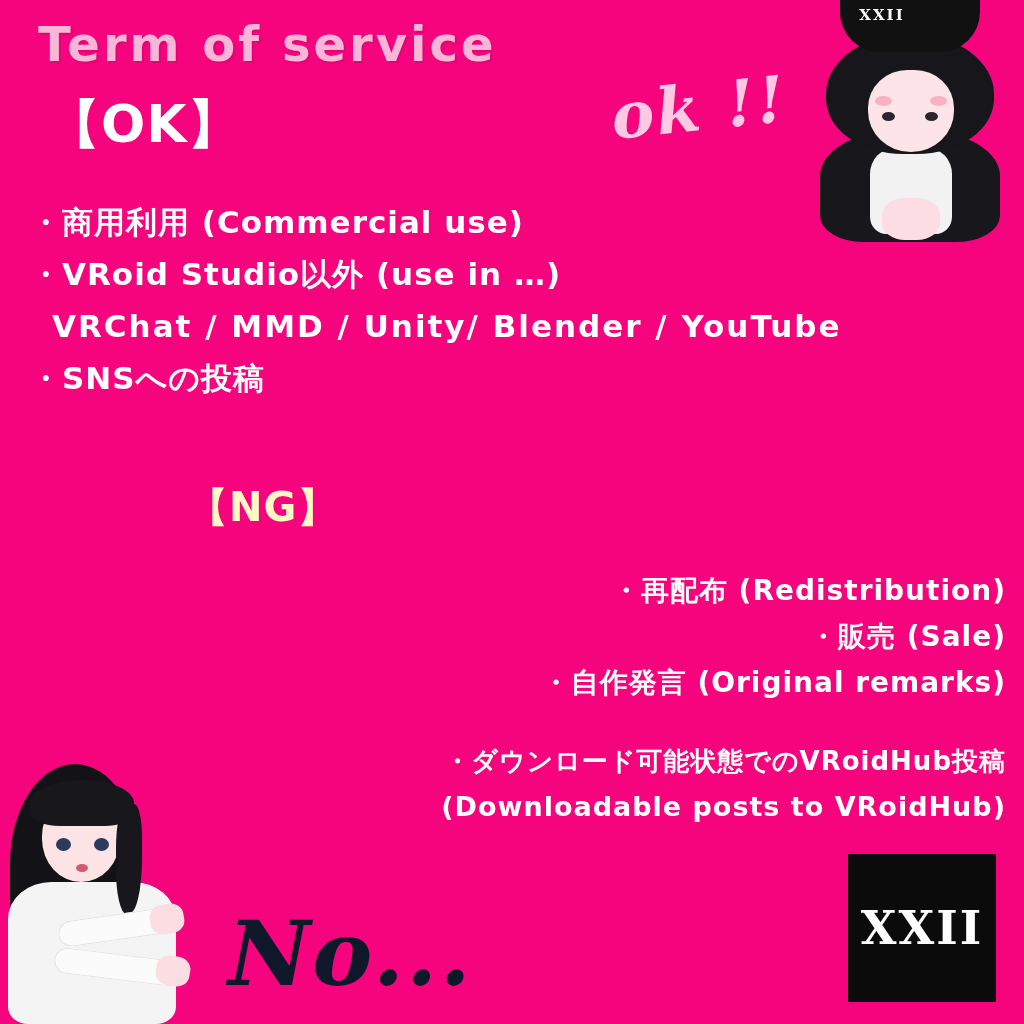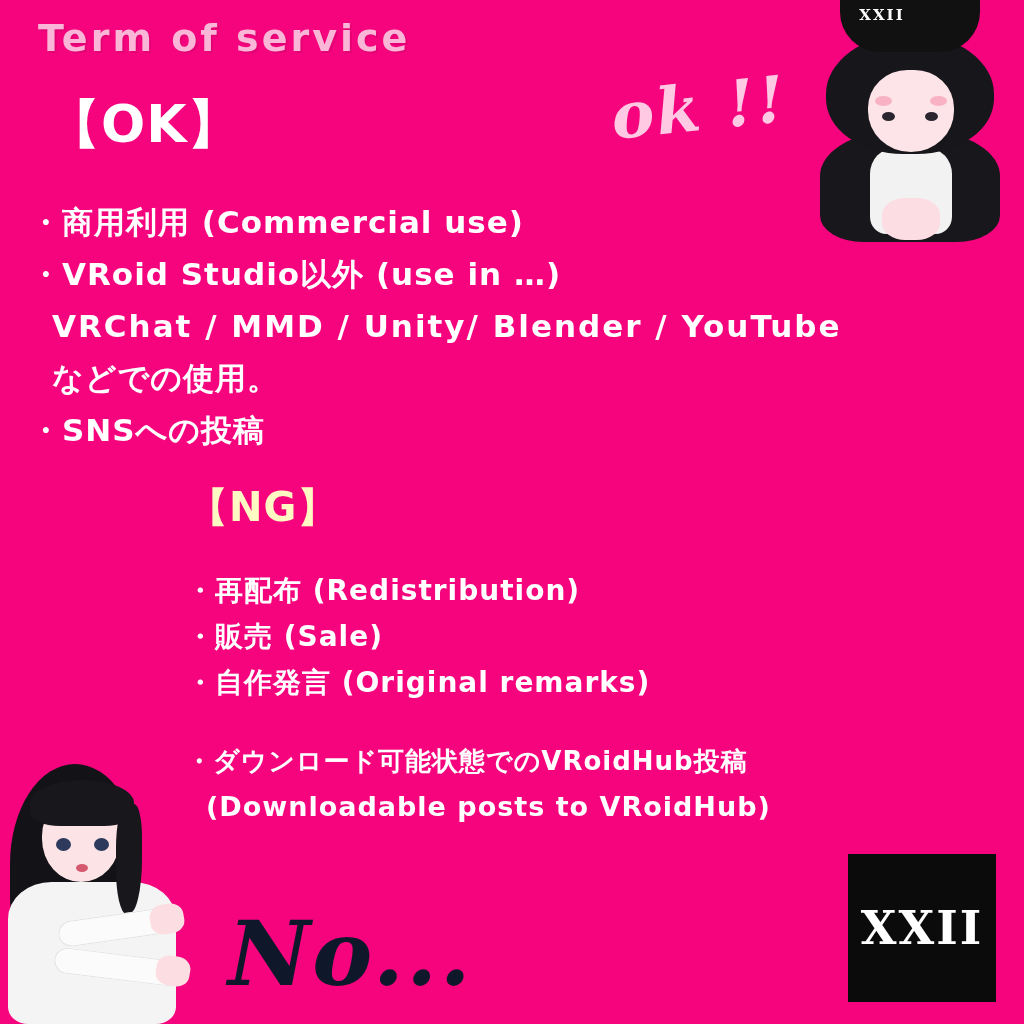--- a/index.html
+++ b/index.html
@@ -20,21 +20,21 @@
     height: 1024px;
     background: #f5047e;
     overflow: hidden;
   }
 
   
   .title {
     position: absolute;
     left: 38px;
     top: 16px;
-    font-size: 38px;
+    font-size: 48px;
     letter-spacing: 3px;
     color: #f9b6d6;
     font-weight: 700;
     text-shadow: 2px 2px 0 rgba(200,0,100,.35);
     white-space: nowrap;
   }
 
   
   .ok-head {
     position: absolute;
@@ -81,20 +81,21 @@
     white-space: nowrap;
   }
 
   
   .ng-list {
     position: absolute;
     left: 186px;
     top: 568px;
     width: 820px;
     color: #ffffff;
+    text-align: right;
   }
   .ng-list .line {
     font-size: 28px;
     line-height: 46px;
     font-weight: 700;
     letter-spacing: 1px;
     white-space: nowrap;
   }
   .ng-list .line.indent {
     padding-left: 20px;
@@ -371,21 +372,20 @@
   <div class="title">Term of service</div>
 
   <div class="ok-head">【OK】</div>
 
   <div class="ok-script">ok !!</div>
 
   <div class="ok-list">
     <div class="line">・商用利用 (Commercial use)</div>
     <div class="line">・VRoid Studio以外 (use in …)</div>
     <div class="line sub wide">VRChat / MMD / Unity/ Blender / YouTube</div>
-    <div class="line sub">などでの使用。</div>
     <div class="line">・SNSへの投稿</div>
   </div>
 
   <div class="ng-head">【NG】</div>
 
   <div class="ng-list">
     <div class="line">・再配布 (Redistribution)</div>
     <div class="line">・販売 (Sale)</div>
     <div class="line">・自作発言 (Original remarks)</div>
     <div class="line small">・ダウンロード可能状態でのVRoidHub投稿</div>

